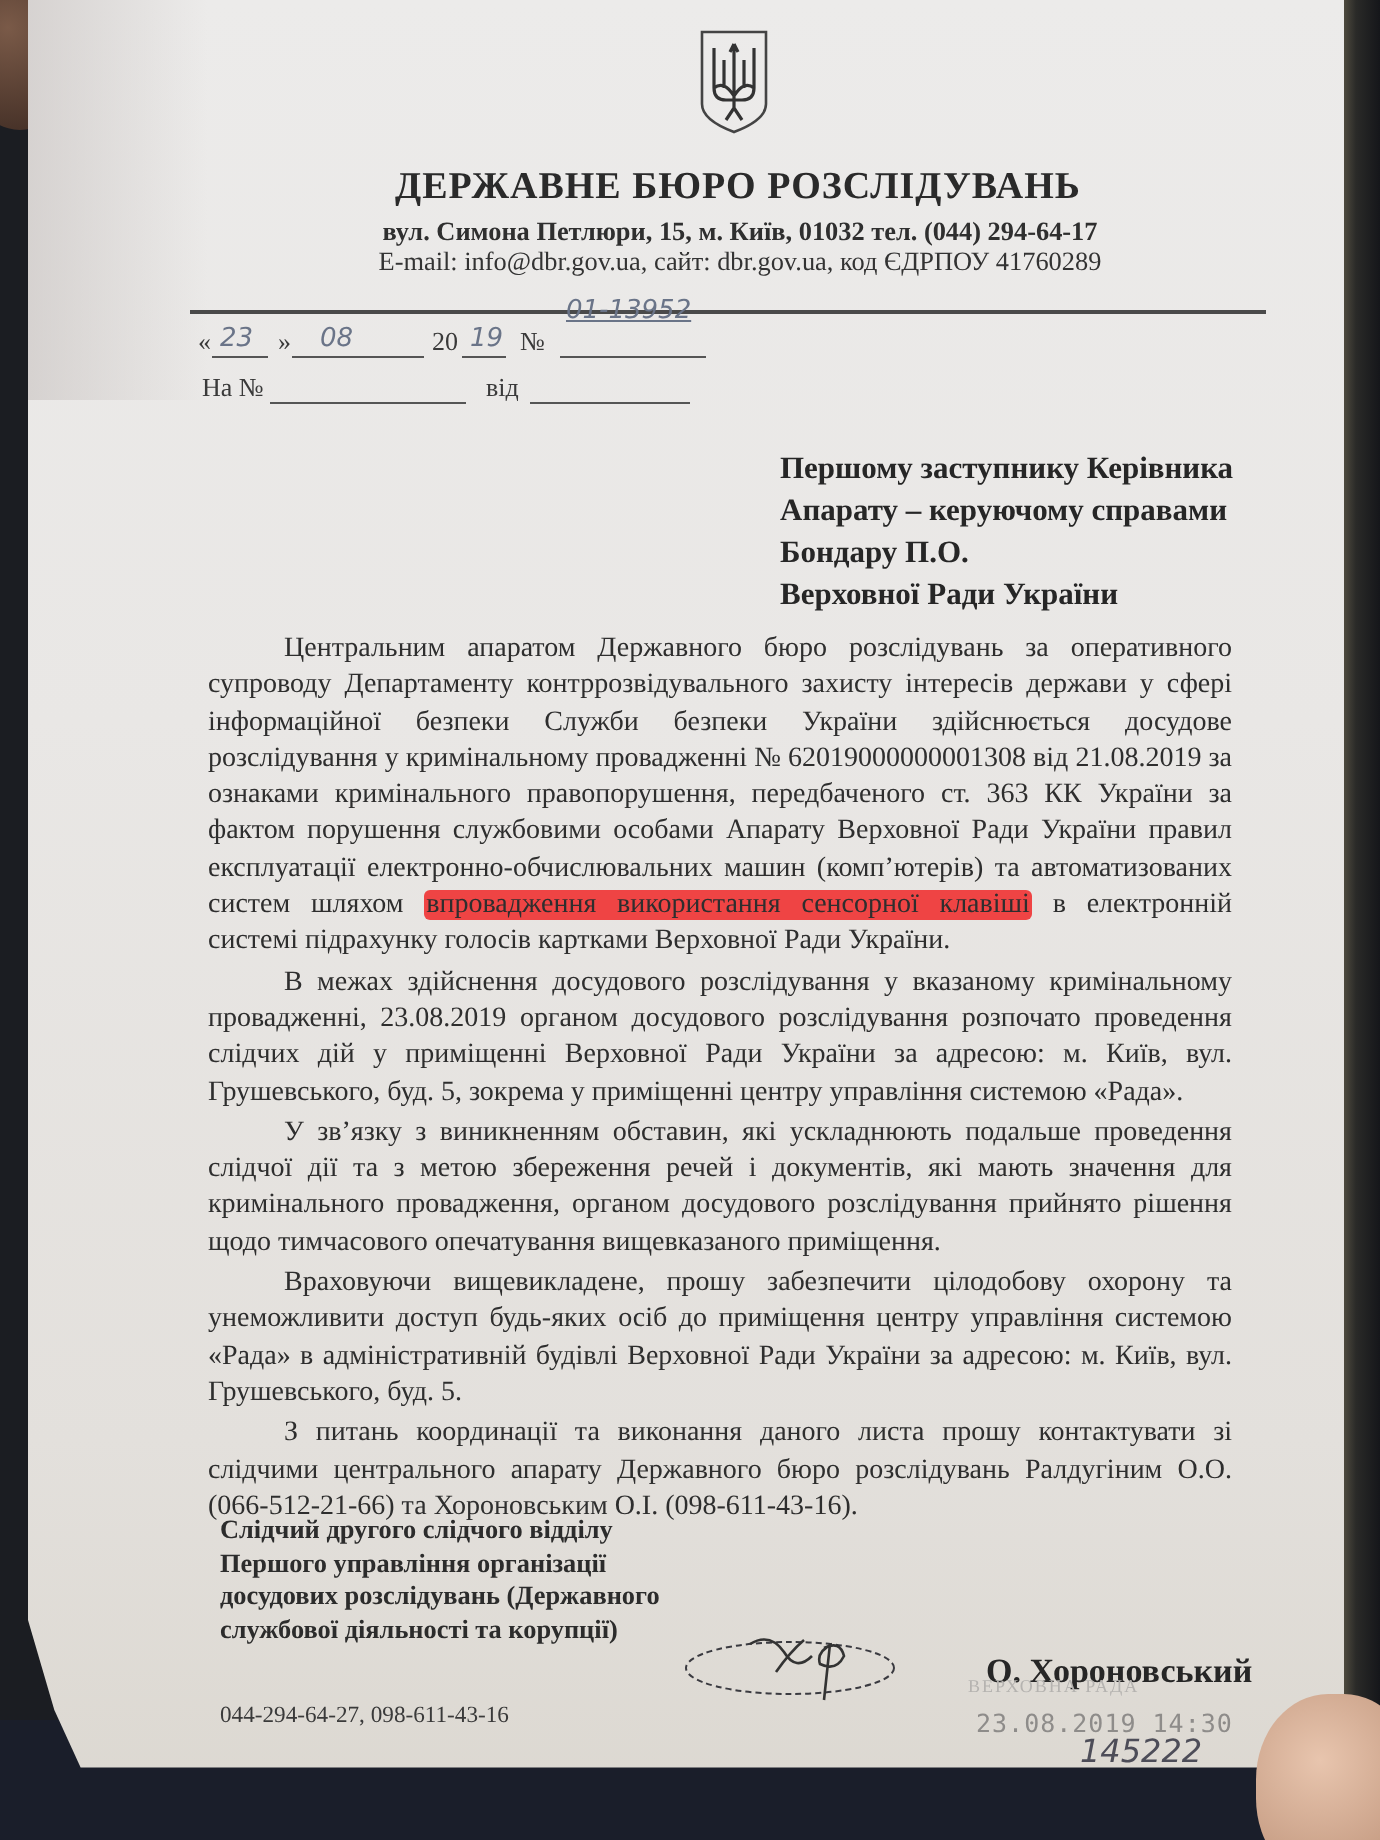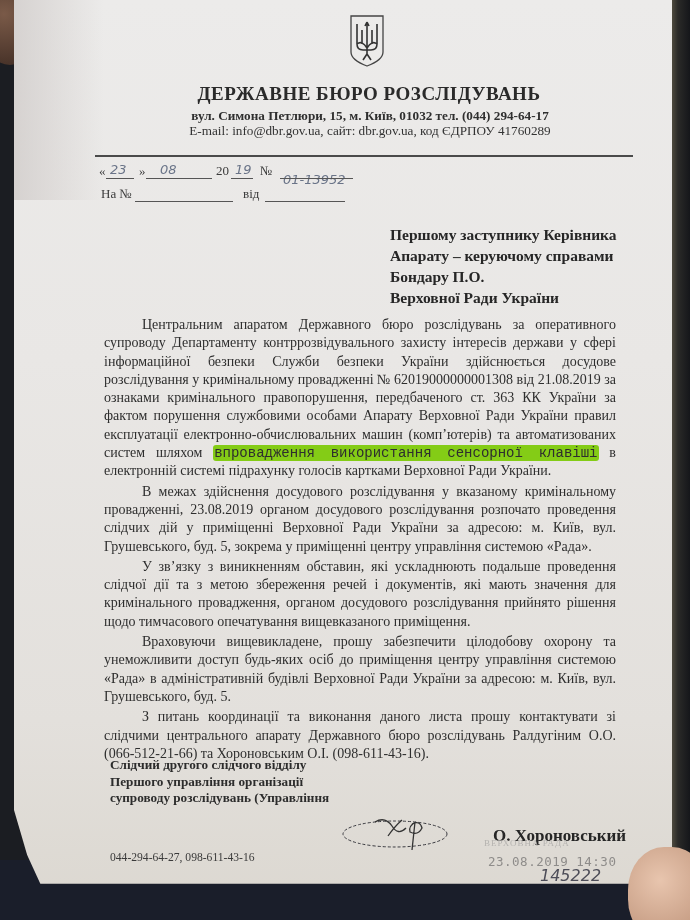--- a/index.html
+++ b/index.html
@@ -56,21 +56,21 @@
   .uline { position:absolute; height:1px; background:#555; }
   .addressee {
     position:absolute; left:390px; top:224px; font-size:15.5px; font-weight:bold;
     color:#262626; line-height:21px;
   }
   .body-text {
     position:absolute; left:104px; width:512px; top:316px; font-size:14px; color:#2e2e2e;
     line-height:18.3px; text-align:justify;
   }
   .body-text p { margin:0 0 2px 0; text-indent:38px; }
-  .hl { background:#84cc16; border-radius:3px; padding:0 1px;font-family:Liberation Mono, monospace; }
+  .hl { background:#ef4444; border-radius:3px; padding:0 1px; }
   .sig-block {
     position:absolute; left:110px; top:757px; font-size:13.2px; font-weight:bold;
     color:#2c2c2c; line-height:16.5px;
   }
   .sig-phone {
     position:absolute; left:110px; top:851px; font-size:11.6px; color:#3a3a3a;
   }
   .signature { position:absolute; left:340px; top:808px; width:115px; height:50px; }
   .signer {
     position:absolute; left:493px; top:826px; font-size:17px; font-weight:bold; color:#262626;
@@ -110,21 +110,21 @@
 <span class="line-meta" style="left:99px;top:163px;">«</span>
 <span class="line-meta hand" style="left:110px;top:162px;">23</span>
 <div class="uline" style="left:106px;top:178px;width:28px;"></div>
 <span class="line-meta" style="left:139px;top:163px;">»</span>
 <span class="line-meta hand" style="left:160px;top:162px;">08</span>
 <div class="uline" style="left:146px;top:178px;width:66px;"></div>
 <span class="line-meta" style="left:216px;top:163px;">20</span>
 <span class="line-meta hand" style="left:235px;top:162px;">19</span>
 <div class="uline" style="left:231px;top:178px;width:22px;"></div>
 <span class="line-meta" style="left:260px;top:163px;">№</span>
-<span class="line-meta hand" style="left:283px;top:172px;">01-13952</span>
+<span class="line-meta hand" style="left:283px;top:148px;text-decoration:underline;">01-13952</span>
 <div class="uline" style="left:280px;top:178px;width:73px;"></div>
 
 <span class="line-meta" style="left:101px;top:186px;">На №</span>
 <div class="uline" style="left:135px;top:201px;width:98px;"></div>
 <span class="line-meta" style="left:243px;top:186px;">від</span>
 <div class="uline" style="left:265px;top:201px;width:80px;"></div>
 
 <div class="addressee">
   <div>Першому заступнику Керівника</div>
   <div>Апарату – керуючому справами</div>
@@ -136,21 +136,22 @@
   <p><span>Центральним апаратом Державного бюро розслідувань за оперативного супроводу Департаменту контррозвідувального захисту інтересів держави у сфері інформаційної безпеки Служби безпеки України здійснюється досудове розслідування у кримінальному провадженні № 62019000000001308 від 21.08.2019 за ознаками кримінального правопорушення, передбаченого ст. 363 КК України за фактом порушення службовими особами Апарату Верховної Ради України правил експлуатації електронно-обчислювальних машин (комп’ютерів) та автоматизованих систем шляхом </span><span class="hl">впровадження використання сенсорної клавіші</span><span> в електронній системі підрахунку голосів картками Верховної Ради України.</span></p>
   <p>В межах здійснення досудового розслідування у вказаному кримінальному провадженні, 23.08.2019 органом досудового розслідування розпочато проведення слідчих дій у приміщенні Верховної Ради України за адресою: м. Київ, вул. Грушевського, буд. 5, зокрема у приміщенні центру управління системою «Рада».</p>
   <p>У зв’язку з виникненням обставин, які ускладнюють подальше проведення слідчої дії та з метою збереження речей і документів, які мають значення для кримінального провадження, органом досудового розслідування прийнято рішення щодо тимчасового опечатування вищевказаного приміщення.</p>
   <p>Враховуючи вищевикладене, прошу забезпечити цілодобову охорону та унеможливити доступ будь-яких осіб до приміщення центру управління системою «Рада» в адміністративній будівлі Верховної Ради України за адресою: м. Київ, вул. Грушевського, буд. 5.</p>
   <p>З питань координації та виконання даного листа прошу контактувати зі слідчими центрального апарату Державного бюро розслідувань Ралдугіним О.О. (066-512-21-66) та Хороновським О.І. (098-611-43-16).</p>
 </div>
 
 <div class="sig-block">
   <div>Слідчий другого слідчого відділу</div>
   <div>Першого управління організації</div>
-  <div>супроводу розслідувань (Управління</div>
+  <div>досудових розслідувань (Державного</div>
+  <div>службової діяльності та корупції)</div>
 </div>
 <div class="sig-phone">044-294-64-27, 098-611-43-16</div>
 
 <svg class="signature" viewBox="0 0 115 50">
   <ellipse cx="55" cy="26" rx="52" ry="13" fill="none" stroke="#3a3a40" stroke-width="1" stroke-dasharray="3 2"></ellipse>
   <path d="M35 14 Q45 8 52 18 Q58 28 66 20 M48 28 Q55 18 62 12 M72 16 Q80 12 82 20 Q78 28 70 24 Q68 18 76 14 M75 14 L72 42" fill="none" stroke="#333" stroke-width="1.3"></path>
 </svg>
 
 <div class="signer">О. Хороновський</div>
 <div class="stamp-faint">ВЕРХОВНА РАДА</div>

